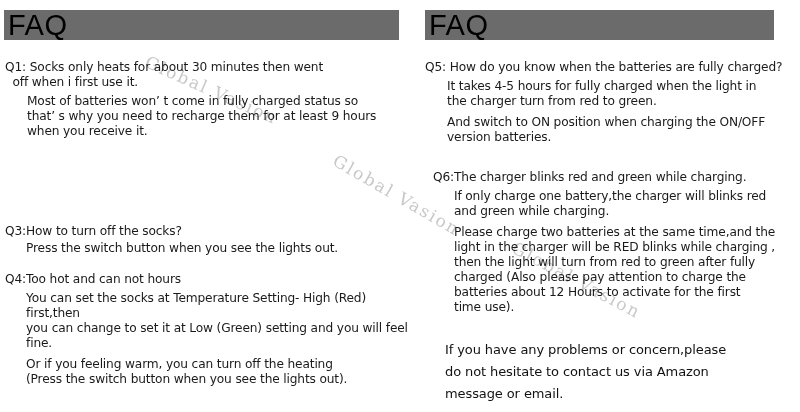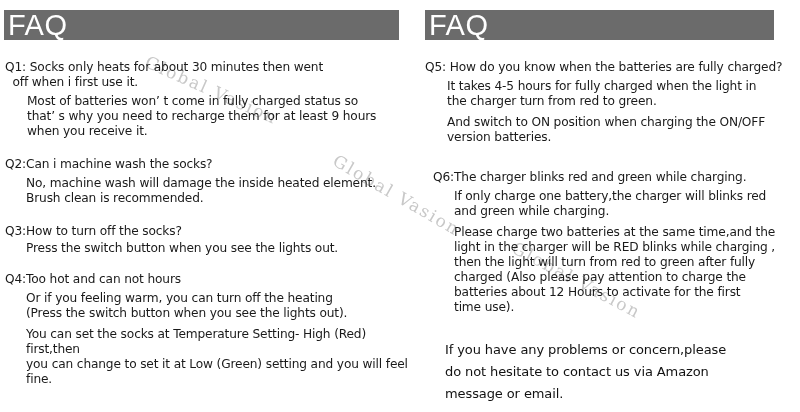--- a/index.html
+++ b/index.html
@@ -5,21 +5,21 @@
   html, body { margin: 0; padding: 0; }
   body {
     width: 800px; height: 412px; background: #ffffff; position: relative; overflow: hidden;
     font-family: "DejaVu Sans", sans-serif; color: #1a1a1a;
   }
   .col { position: absolute; top: 0; height: 412px; }
   .col-left { left: 0; width: 410px; }
   .col-right { left: 410px; width: 390px; }
   .header-bar {
     position: absolute; top: 10px; height: 30px; background: #6b6b6b;
-    color: #ffffff; font-family: "Liberation Sans", sans-serif; font-size: 29px;
+    color: #000000; font-family: "Liberation Sans", sans-serif; font-size: 29px;
     line-height: 31px; padding-left: 4px; box-sizing: border-box; letter-spacing: 0.5px;
   }
   .col-left .header-bar { left: 4px; width: 395px; }
   .col-right .header-bar { left: 15px; width: 349px; }
   .qa { position: absolute; font-size: 12.2px; line-height: 15px; letter-spacing: -0.15px; }
   .q { white-space: nowrap; }
   .q .qlabel { font-weight: normal; }
   .a { margin-top: 4px; }
   .a p { margin: 0 0 6px 0; white-space: pre-line; }
   .contact {
@@ -44,43 +44,36 @@
   <div class="qa" style="left:5px; top:60px;">
     <div class="q" style="white-space:pre;"><span class="qlabel">Q1</span><span>: </span><span>Socks only heats for about 30 minutes then went
   off when i first use it.</span></div>
     <div class="a" style="padding-left:22px;">
       <p>Most of batteries won’ t come in fully charged status so
 that’ s why you need to recharge them for at least 9 hours
 when you receive it.</p>
     </div>
   </div>
 
-  <div class="qa" style="left:5px; top:157px;">
-    <div class="q"><span class="qlabel">Q2</span><span>:</span><span>Can i machine wash the socks?</span></div>
-    <div class="a" style="padding-left:21px;">
-      <p>No, machine wash will damage the inside heated element.
-Brush clean is recommended.</p>
-    </div>
-  </div>
 
   <div class="qa" style="left:5px; top:224px;">
     <div class="q"><span class="qlabel">Q3</span><span>:</span><span>How to turn off the socks?</span></div>
     <div class="a" style="padding-left:21px; margin-top:2px;">
       <p>Press the switch button when you see the lights out.</p>
     </div>
   </div>
 
   <div class="qa" style="left:5px; top:272px;">
     <div class="q"><span class="qlabel">Q4</span><span>:</span><span>Too hot and can not hours</span></div>
     <div class="a" style="padding-left:21px;">
-      <p>Or if you feeling warm, you can turn off the heating
-(Press the switch button when you see the lights out).</p>
       <p>You can set the socks at Temperature Setting- High (Red) first,then
 you can change to set it at Low (Green) setting and you will feel
 fine.</p>
+      <p>Or if you feeling warm, you can turn off the heating
+(Press the switch button when you see the lights out).</p>
     </div>
   </div>
 </div>
 
 <div class="col col-right">
   <div class="header-bar" style="background: rgb(107, 107, 107);">FAQ</div>
 
   <div class="qa" style="left:15px; top:60px;">
     <div class="q"><span class="qlabel">Q5</span><span>: </span><span>How do you know when the batteries are fully charged?</span></div>
     <div class="a" style="padding-left:22px;">

